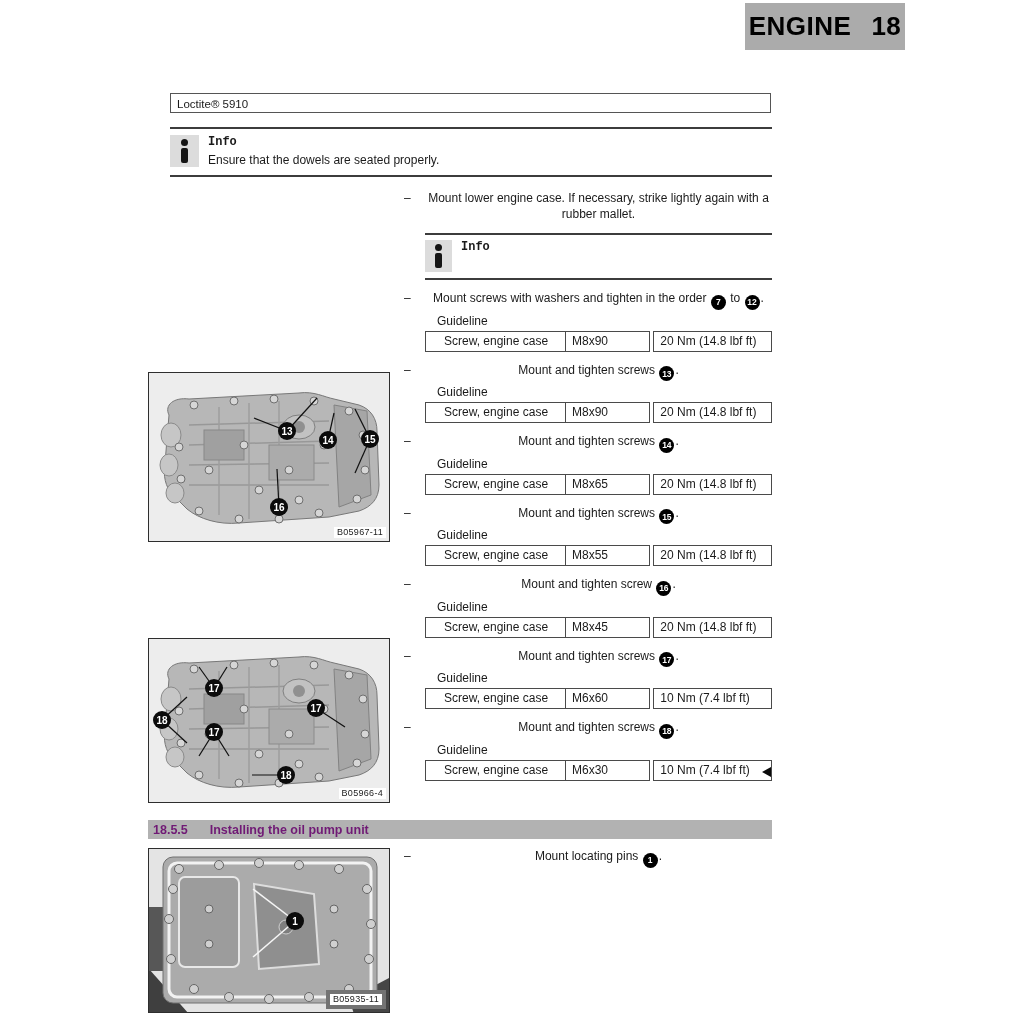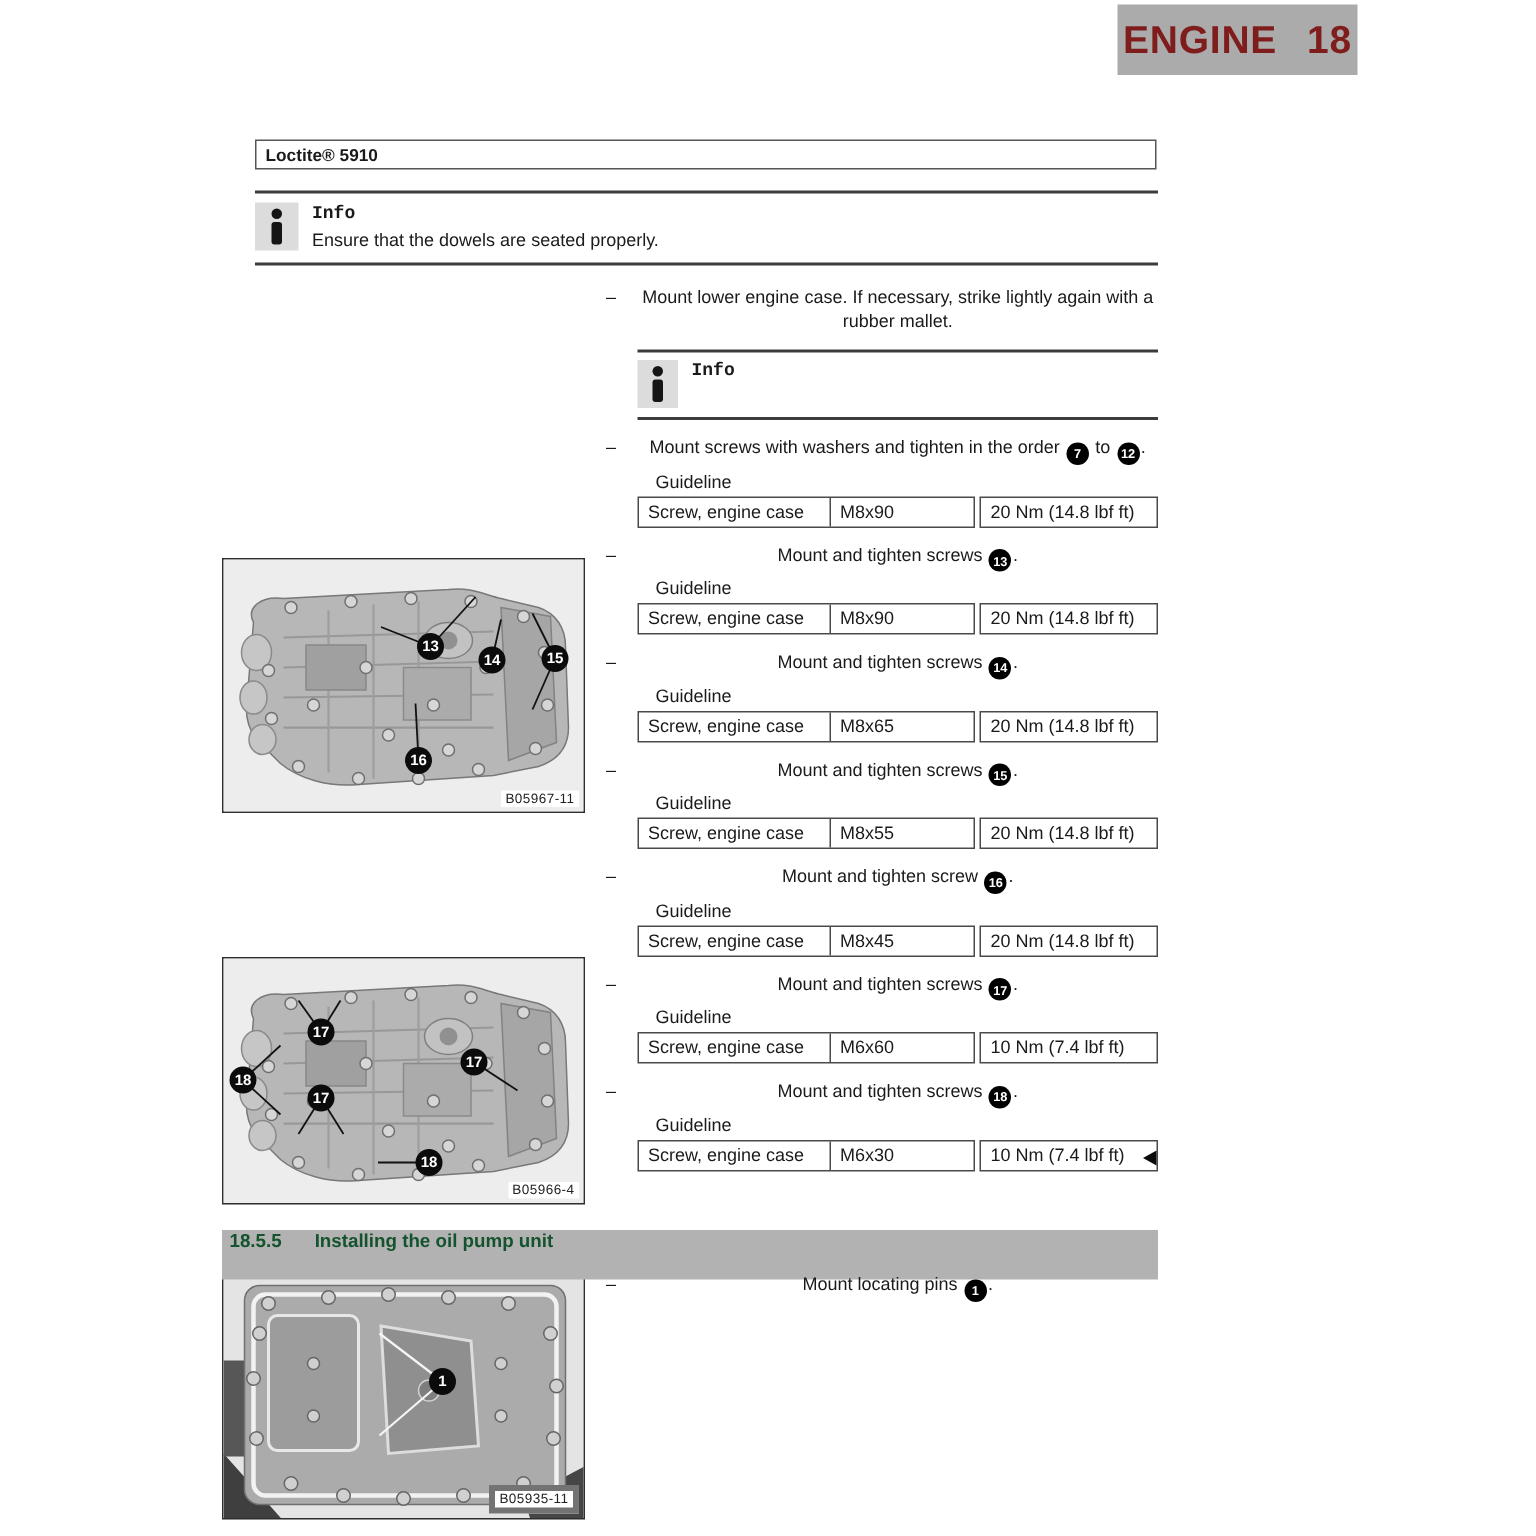--- a/index.html
+++ b/index.html
@@ -2,25 +2,25 @@
 <html><head>
 <meta charset="utf-8">
 <style>
   html,body{margin:0;padding:0;background:#ffffff;}
   .page{position:relative;width:1024px;height:1024px;background:#ffffff;
         font-family:"Liberation Sans",sans-serif;color:#1a1a1a;overflow:hidden;}
 
   
   .page-header{position:absolute;left:745px;top:3px;width:160px;height:47px;
     background:#ababab;display:flex;align-items:center;justify-content:center;gap:20px;}
-  .page-header span{font-weight:bold;font-size:26px;letter-spacing:.5px;color:#7f1d1d;}
+  .page-header span{font-weight:bold;font-size:26px;letter-spacing:.5px;color:#000000;}
 
   
   .loctite-box{position:absolute;left:170px;top:93px;width:601px;height:20px;
-    border:1px solid #555;font-weight:bold;font-size:11.5px;line-height:20px;padding-left:6px;box-sizing:border-box;}
+    border:1px solid #555;font-weight:normal;font-size:11.5px;line-height:20px;padding-left:6px;box-sizing:border-box;}
 
   
   .info-block{box-sizing:border-box;border-top:2px solid #3c3c3c;border-bottom:2px solid #3c3c3c;
     padding:6px 0 7px 0;display:flex;}
   .info-top{position:absolute;left:170px;top:127px;width:602px;}
   .info-icon{background:#dcdcdc;display:flex;flex-direction:column;align-items:center;justify-content:center;flex:0 0 auto;}
   .info-icon .idot{width:7px;height:7px;background:#151515;border-radius:50%;margin-bottom:2px;}
   .info-icon .istem{width:7px;height:15px;background:#151515;border-radius:2px;}
   .info-body{margin-left:9px;font-size:12px;line-height:16px;}
   .info-title{font-weight:bold;font-size:12px;line-height:15px;margin-bottom:2px;font-family:Liberation Mono, monospace;}
@@ -43,29 +43,29 @@
   .bullet .dash{flex:0 0 21px;}
   .bullet .btxt{flex:1;text-align:center;}
   .co{display:inline-flex;width:15px;height:15px;border-radius:50%;background:#000;color:#fff;
     font-size:8.5px;font-weight:bold;align-items:center;justify-content:center;
     vertical-align:-3px;margin:0 1px;}
   .info-inline{margin:11px 0 0 21px;width:347px;padding:5px 0 6px 0;}
   .guide{margin:3px 0 0 21px;}
   .guide-label{font-size:12px;line-height:16px;margin-left:12px;}
   .gtable{display:flex;margin-top:2px;}
   .gbox{display:flex;border:1px solid #4a4a4a;box-sizing:border-box;height:21px;}
-  .gbox.left{width:226px;margin-right:3px;}
+  .gbox.left{width:226px;margin-right:3px;padding-left:12px;}
   .gbox.right{width:119px;}
   .gcell{font-size:12px;line-height:19px;padding:0 6px;box-sizing:border-box;white-space:nowrap;overflow:hidden;}
   .gcell.c1{width:128px;border-right:1px solid #4a4a4a;}
   .gcell.c2{flex:1;}
 
   
-  .section-bar{position:absolute;left:148px;top:820px;width:624px;height:33px;background:#b2b2b2;
-    display:flex;align-items:flex-start;font-weight:bold;font-size:12.5px;color:#14532d;}
+  .section-bar{position:absolute;left:148px;top:820px;width:624px;height:19px;background:#b2b2b2;
+    display:flex;align-items:center;font-weight:bold;font-size:12.5px;color:#701a75;}
   .section-bar .num{margin:0 22px 0 5px;}
 
   .oil-step{position:absolute;left:404px;top:846px;width:368px;}
 
   .cont-marker{position:absolute;left:762px;top:767px;width:0;height:0;
     border-right:9px solid #0a0a0a;border-top:5px solid transparent;border-bottom:5px solid transparent;}
 </style>
 </head>
 <body>
 

